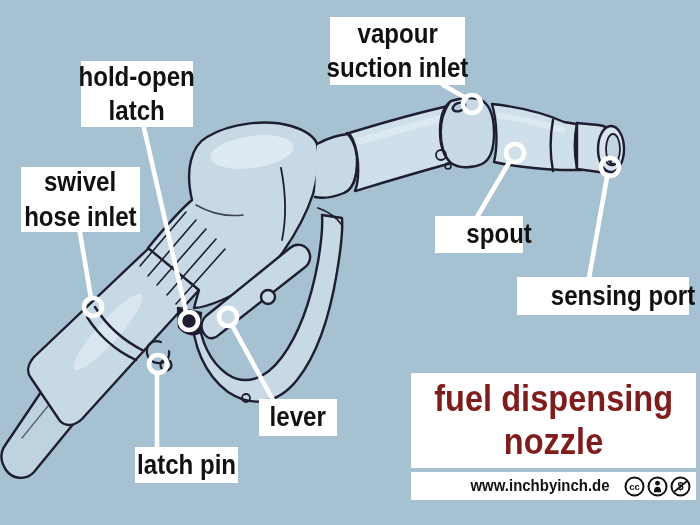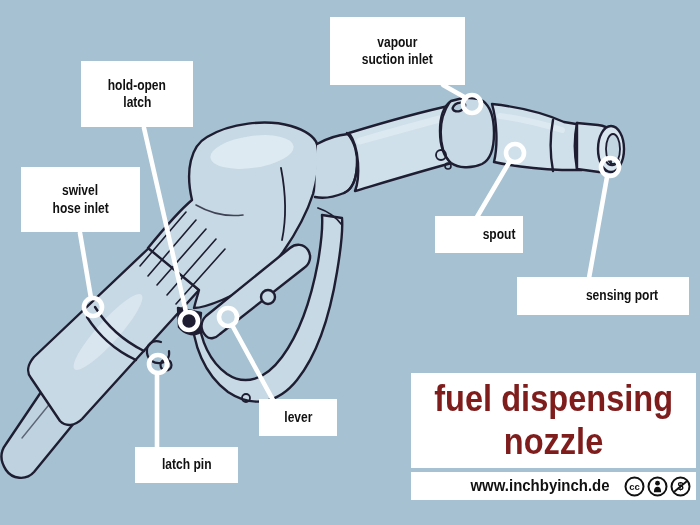--- a/index.html
+++ b/index.html
@@ -11,21 +11,21 @@
     font-family:"Liberation Sans","DejaVu Sans",sans-serif;
   }
   #artwork{position:absolute;left:0;top:0;}
   .label{
     position:absolute;
     background:#ffffff;
     color:#111111;
     display:flex;flex-direction:column;
     align-items:center;justify-content:center;
     font-weight:bold;
-    font-size:14px;
+    font-size:28px;
     text-align:center;
     z-index:3;
   }
   .label .ln{
     display:block;
     line-height:1.22;
     white-space:nowrap;
     transform:scaleX(.86);
   }
   #lbl-vapour   {left:330px;top:17px;width:135px;height:68px;}

